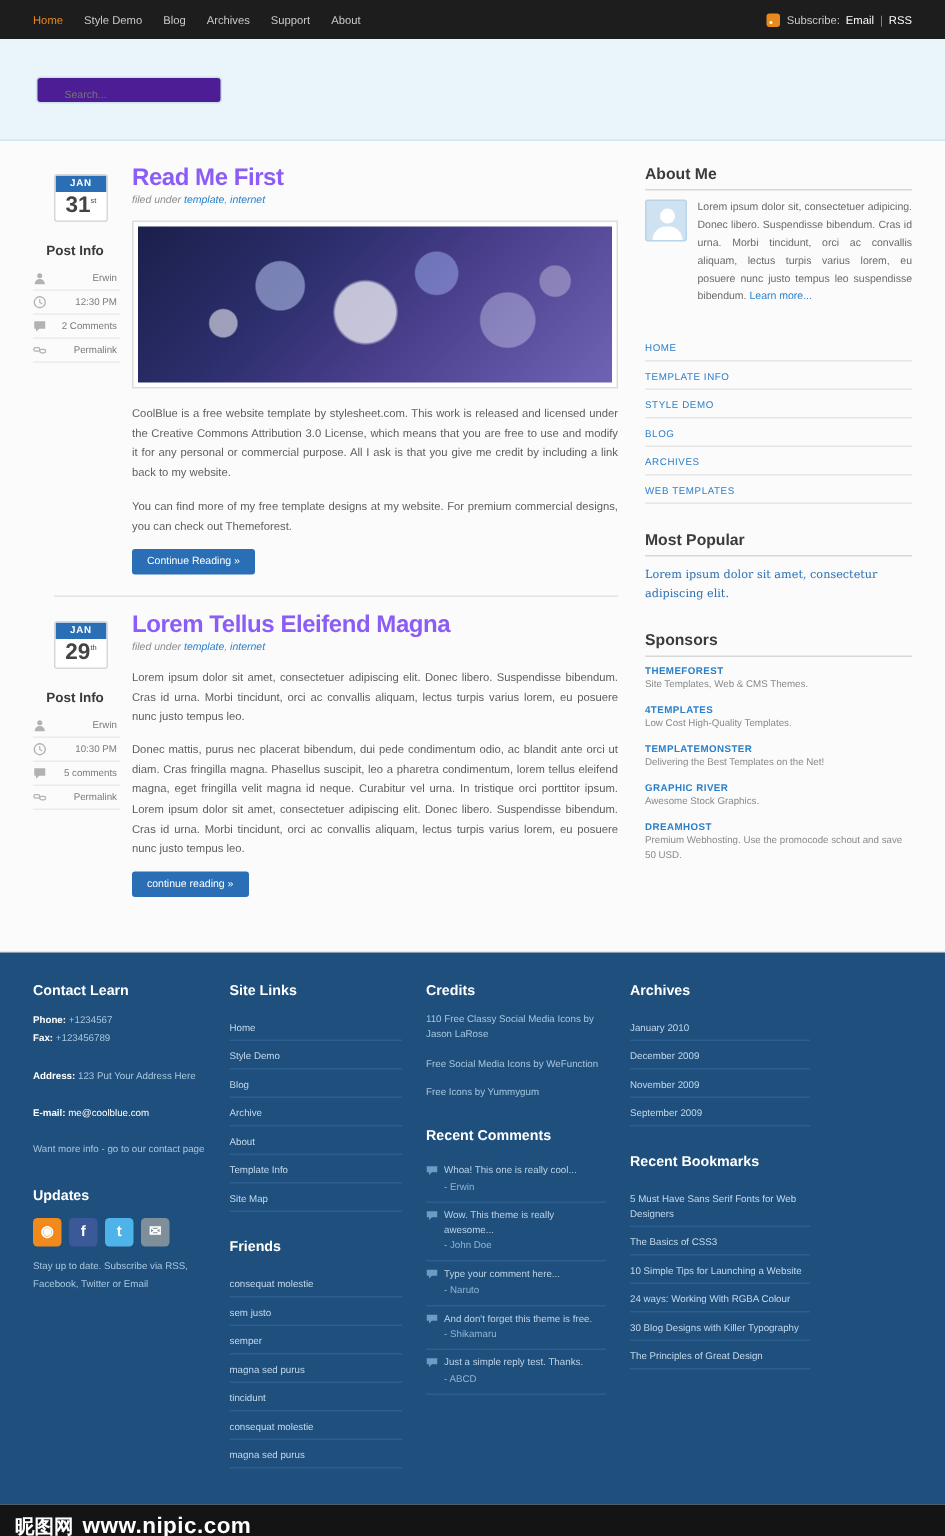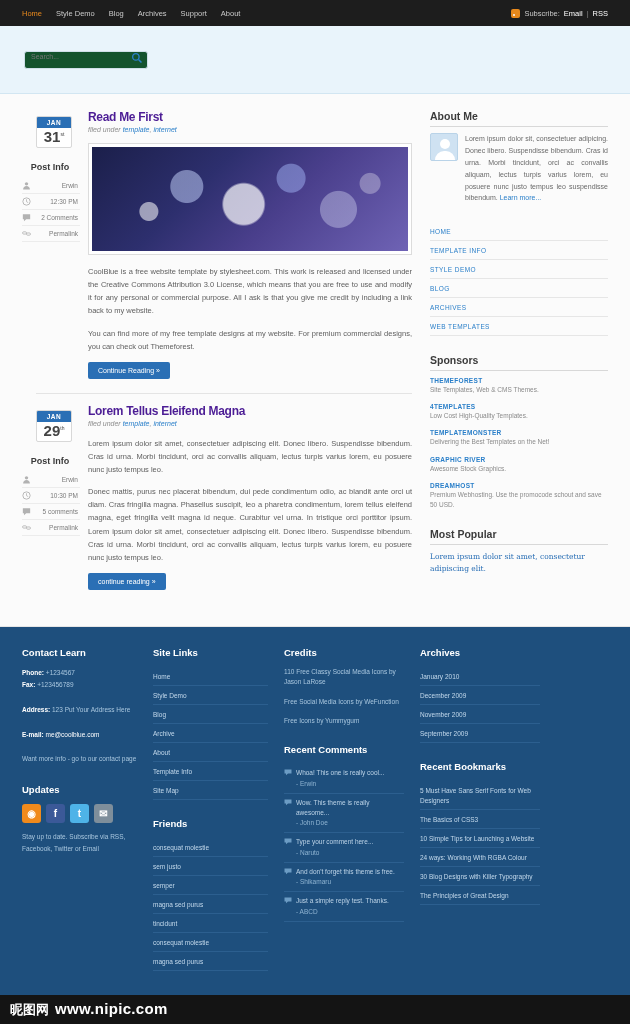--- a/index.html
+++ b/index.html
@@ -60,27 +60,27 @@
     font-family: "DejaVu Sans", sans-serif;
   }
   .tagline {
     font-size: 6.5px;
     color: #7d92a3;
     margin-top: 3px;
     letter-spacing: .2px;
   }
   .searchbox {
     display: flex;
-    align-items: flex-start;
-    background: #14532d;
+    align-items: flex-end;
+    background: #4c1d95;
     border: 1px solid #cfdfe9;
     border-radius: 3px;
     height: 18px;
     width: 124px;
-    padding: 0 4px;
+    padding: 0 16px;
   }
   .searchbox input {
     border: 0; outline: none; flex: 1;
     font-size: 7px; color: #9aa9b5;
     font-family: "Liberation Sans", sans-serif;
     background: transparent;
   }
   .search-ico { width: 12px; height: 12px; color: #2a7fc9; }
 
   
@@ -138,23 +138,23 @@
     gap: 5px;
     font-size: 6.5px;
     color: #7b7b7b;
     border-bottom: 1px solid #ececec;
     padding: 3px 2px 3px 0;
   }
   .info-row .ico { width: 9px; height: 9px; opacity: .55; flex-shrink: 0; order: -1; margin-right: auto; }
 
   .post-body { flex: 1; padding-left: 8px; }
   .post-title {
-    font-size: 12px;
+    font-size: 16px;
     font-weight: bold;
-    color: #4c1d95;
+    color: #8b5cf6;
     margin: 0 0 2px 0;
     letter-spacing: -.3px;
   }
   .filed {
     font-size: 7px;
     font-style: italic;
     color: #8d8d8d;
     margin-bottom: 10px;
   }
   .filed a { color: #2a7fc9; text-decoration: none; }
@@ -475,20 +475,25 @@
         <li><a>HOME</a></li>
         <li><a>TEMPLATE INFO</a></li>
         <li><a>STYLE DEMO</a></li>
         <li><a>BLOG</a></li>
         <li><a>ARCHIVES</a></li>
         <li><a>WEB TEMPLATES</a></li>
       </ul>
     </div>
 
     <div class="sb-block">
+      <div class="sb-title">Most Popular</div>
+      <div class="popular-text">Lorem ipsum dolor sit amet, consectetur adipiscing elit.</div>
+    </div>
+
+    <div class="sb-block">
       <div class="sb-title">Sponsors</div>
       <div class="sponsor">
         <a class="nm">THEMEFOREST</a>
         <span class="ds">Site Templates, Web &amp; CMS Themes.</span>
       </div>
       <div class="sponsor">
         <a class="nm">4TEMPLATES</a>
         <span class="ds">Low Cost High-Quality Templates.</span>
       </div>
       <div class="sponsor">
@@ -496,25 +501,20 @@
         <span class="ds">Delivering the Best Templates on the Net!</span>
       </div>
       <div class="sponsor">
         <a class="nm">GRAPHIC RIVER</a>
         <span class="ds">Awesome Stock Graphics.</span>
       </div>
       <div class="sponsor">
         <a class="nm">DREAMHOST</a>
         <span class="ds">Premium Webhosting. Use the promocode schout and save 50 USD.</span>
       </div>
-    </div>
-
-    <div class="sb-block">
-      <div class="sb-title">Most Popular</div>
-      <div class="popular-text">Lorem ipsum dolor sit amet, consectetur adipiscing elit.</div>
     </div>
 
   </div>
 </div>
 
 <div class="footer">
 
   <div class="fcol">
     <div class="f-title">Contact Learn</div>
     <div class="f-text">

